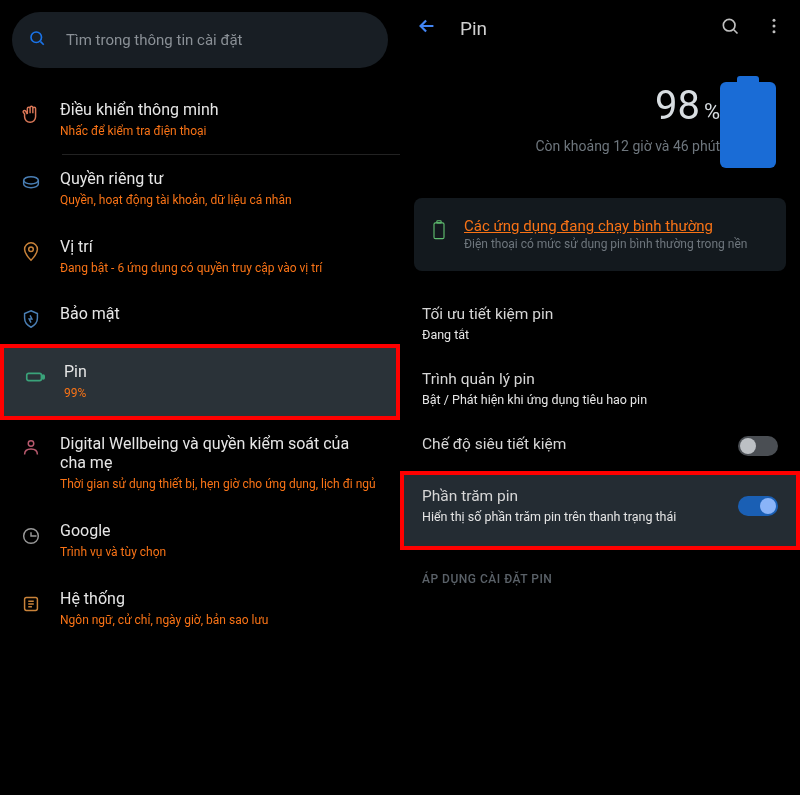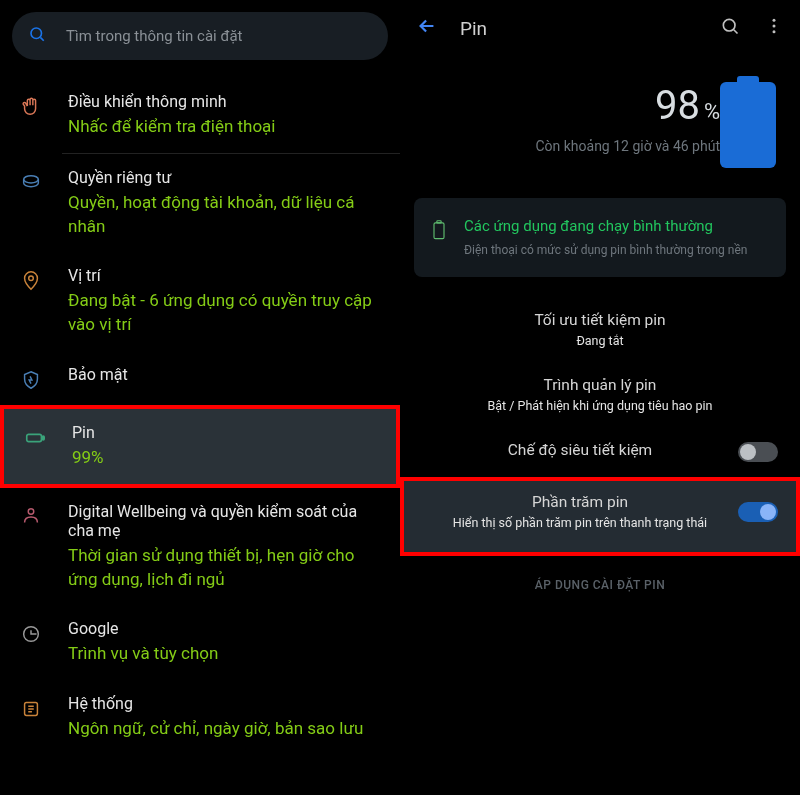--- a/index.html
+++ b/index.html
@@ -2,31 +2,31 @@
 <html><head>
 <meta charset="utf-8">
 <style>
 * { margin:0; padding:0; box-sizing:border-box; font-family:-apple-system,Roboto,sans-serif; }
 body { background:#000; width:800px; height:795px; overflow:hidden; display:flex; }
 .screen { position:relative; background:#000; height:795px; overflow:hidden; }
 .screen-left { width:400px; }
 .screen-right { width:400px; }
 
 
-.search-bar { margin:12px 12px 18px; background:#181e24; border-radius:28px; height:48px; display:flex; align-items:center; padding:0 16px; }
+.search-bar { margin:12px 12px 18px; background:#181e24; border-radius:28px; height:56px; display:flex; align-items:center; padding:0 16px; }
 .search-bar .sicon { color:#1a73e8; margin-right:20px; }
 .search-bar .stext { color:#8a9096; font-size:15px; }
 
 .settings-list { padding:0 0 0 0; }
 .item { display:flex; padding:14px 16px 14px 20px; align-items:flex-start; }
 .item-icon { width:40px; flex:none; display:flex; align-items:center; justify-content:flex-start; padding-top:4px; }
 .item-icon svg { width:22px; height:22px; }
-.item-body { flex:1; padding-right:8px;margin-left:8px; }
+.item-body { flex:1; padding-right:8px; }
 .item-title { color:#e6e6e6; font-size:16px; font-weight:400; margin-bottom:4px; }
-.item-sub { color:#84cc16; font-size:17px; line-height:1.4; }
+.item-sub { color:#f97316; font-size:12px; line-height:1.4; }
 .divider { height:1px; background:#222; margin-left:62px; }
 
 .highlight-red { border:4px solid #ff0000; position:relative; }
 .item-pin { background:#2a3238; }
 
 
 .topbar { height:56px; display:flex; align-items:center; padding:0 8px; }
 .back { color:#4285f4; padding:8px; }
 .topbar-title { color:#d0d0d0; font-size:19px; margin-left:14px; flex:1; }
 .top-actions { display:flex; gap:8px; }
@@ -37,24 +37,24 @@
 .battery-pct { color:#d8dde1; font-size:40px; font-weight:400; }
 .battery-pct .pct-sign { font-size:22px; margin-left:4px; }
 .battery-remain { color:#6e767d; font-size:14px; margin-top:8px; line-height:1.4; }
 .battery-shape { width:56px; height:86px; background:#1a6cd6; border-radius:6px; position:relative; }
 .battery-shape::before { content:''; position:absolute; top:-6px; left:50%; transform:translateX(-50%); width:22px; height:6px; background:#1a6cd6; border-radius:3px 3px 0 0; }
 
 .card { margin:0 14px 22px; background:#13191e; border-radius:8px; padding:18px 16px; display:flex; align-items:flex-start; }
 .card-icon { width:34px; flex:none; padding-top:4px; }
 .card-icon svg { width:18px; height:20px; stroke:#5fbd6f; }
 .card-body { flex:1; }
-.card-title { color:#22c55e; font-size:15px; line-height:1.35; margin-bottom:6px; }
+.card-title { color:#f97316; font-size:15px; line-height:1.35; margin-bottom:0;text-decoration:underline; }
 .card-sub { color:#6e767d; font-size:12px; line-height:1.4; }
 
-.r-list { padding:0 0;text-align:center; }
+.r-list { padding:0 0; }
 .r-item { padding:12px 22px 14px; display:flex; align-items:center; }
 .r-body { flex:1; }
 .r-title { color:#d6d6d6; font-size:15.5px; margin-bottom:4px; }
 .r-sub { color:#e5e5e5; font-size:12.5px; line-height:1.35; }
 .toggle { width:40px; height:20px; border-radius:12px; position:relative; flex:none; }
 .toggle.off { background:#4a4e53; }
 .toggle.off::after { content:''; position:absolute; left:2px; top:2px; width:16px; height:16px; background:#bcc0c4; border-radius:50%; }
 .toggle.on { background:#1a5fb4; }
 .toggle.on::after { content:''; position:absolute; right:2px; top:2px; width:16px; height:16px; background:#8ab4f8; border-radius:50%; }
 

